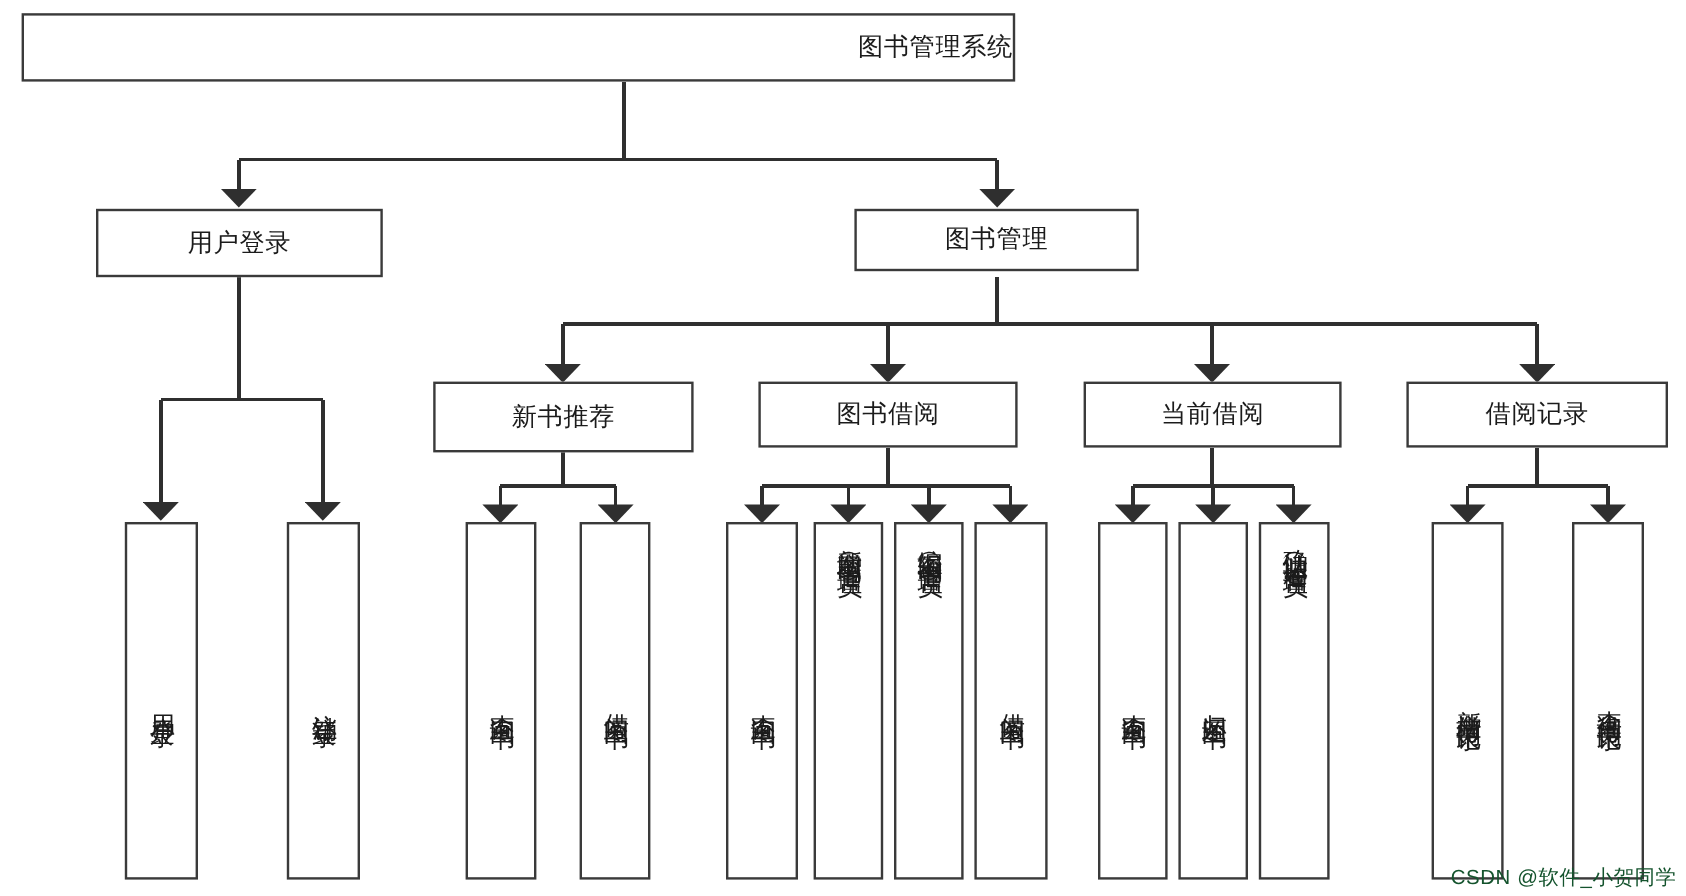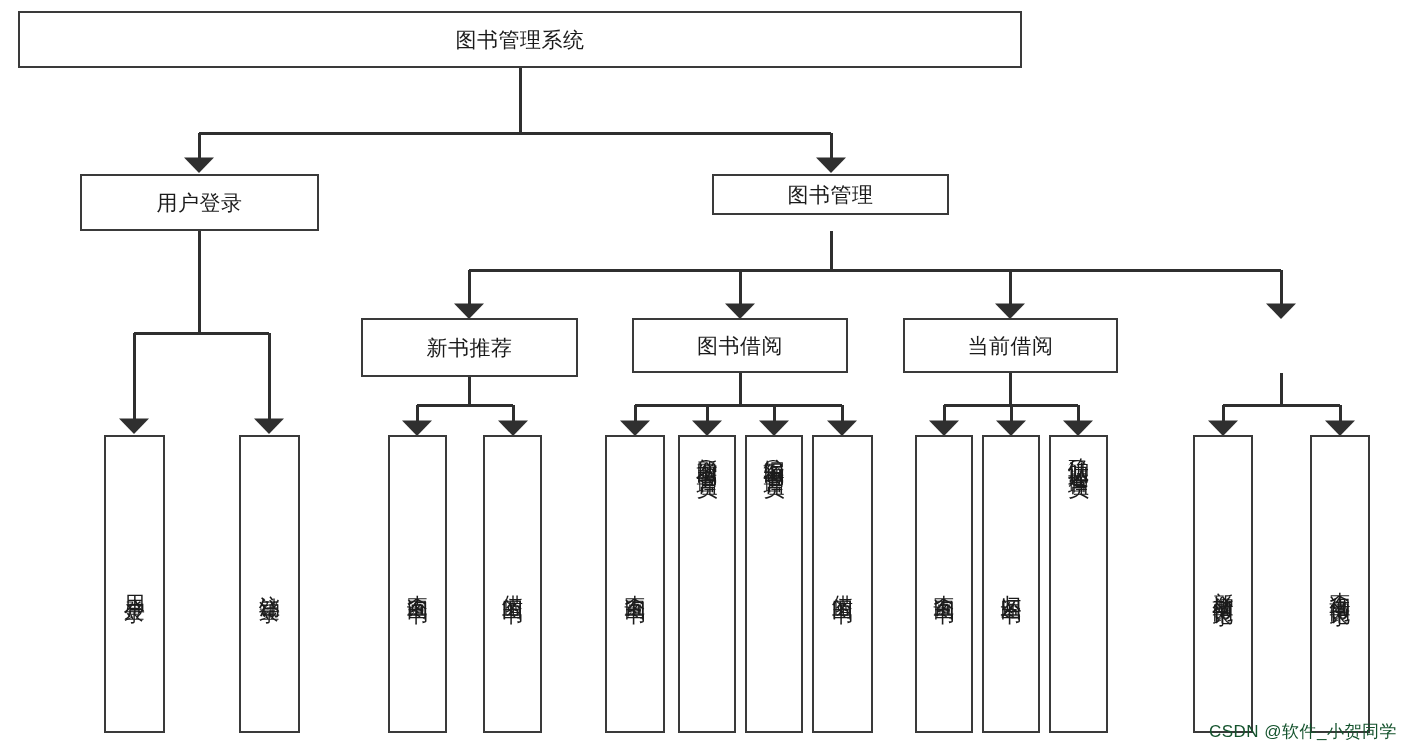--- a/index.html
+++ b/index.html
@@ -115,44 +115,47 @@
       <path d="M1011,405 L1011,427" marker-end="url(#arrowhead)"></path>
       <path d="M1078,405 L1078,427" marker-end="url(#arrowhead)"></path>
 
       <path d="M1281,373 L1281,405"></path>
       <path d="M1223,405 L1340,405"></path>
       <path d="M1223,405 L1223,427" marker-end="url(#arrowhead)"></path>
       <path d="M1340,405 L1340,427" marker-end="url(#arrowhead)"></path>
     </g>
   </svg>
 
-  <div class="node-box horizontal" style="left:18px; top:11px; width:1004px; height:57px;">
+  <div class="node-box horizontal" style="left:18px; top:11px; width:828px; height:57px;justify-content:flex-end;">
     <span class="node-label">图书管理系统</span>
   </div>
 
   <div class="node-box horizontal" style="left:80px; top:174px; width:239px; height:57px;">
     <span class="node-label">用户登录</span>
   </div>
 
-  <div class="node-box horizontal" style="left:712px; top:174px; width:237px; height:41px;">
+  <div class="node-box horizontal" style="left:712px; top:174px; width:237px; height:52px;">
     <span class="node-label">图书管理</span>
   </div>
 
   <div class="node-box horizontal" style="left:361px; top:318px; width:217px; height:59px;">
     <span class="node-label">新书推荐</span>
   </div>
 
   <div class="node-box horizontal" style="left:903px; top:318px; width:215px; height:55px;">
     <span class="node-label">当前借阅</span>
   </div>
 
   <div class="node-box horizontal" style="left:632px; top:318px; width:216px; height:55px;">
     <span class="node-label">图书借阅</span>
   </div>
 
+  <div class="node-box horizontal" style="left:1172px; top:318px; width:218px; height:55px;">
+    <span class="node-label">借阅记录</span>
+  </div>
 
   <div class="node-box vertical" style="left:104px; top:435px; width:61px; height:298px;">
     <span class="node-label">用户登录</span>
   </div>
 
   <div class="node-box vertical" style="left:239px; top:435px; width:61px; height:298px;">
     <span class="node-label">注销登录</span>
   </div>
 
   <div class="node-box vertical" style="left:388px; top:435px; width:59px; height:298px;">

